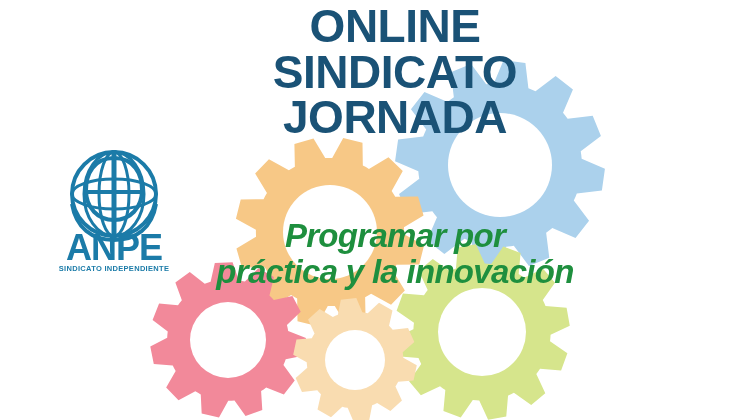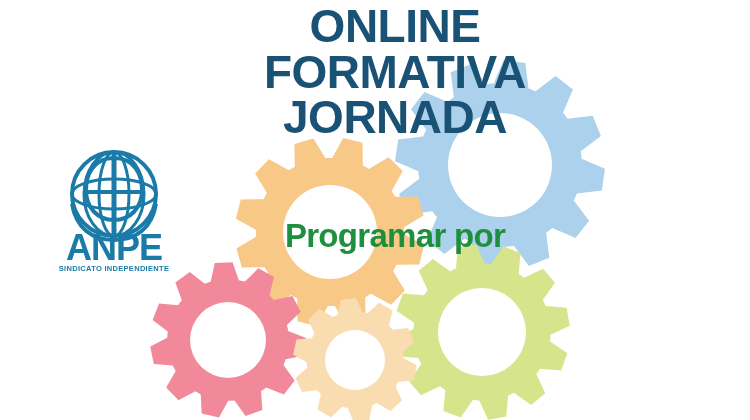--- a/index.html
+++ b/index.html
@@ -61,21 +61,21 @@
     width: 470px;
     z-index: 4;
     text-align: center;
     color: #1e8f3e;
     font-weight: bold;
     font-size: 33px;
     line-height: 1.09;
     letter-spacing: -0.7px;
     font-family: "Liberation Sans", sans-serif;
   }
-  #subtitle .sub-line { display: block; white-space: nowrap; }
+  #subtitle .sub-line { display: block; white-space: nowrap; font-style: italic; }
 </style>
 </head>
 <body>
 
 <div id="poster">
 
   <svg id="gears" viewBox="0 0 750 420" aria-hidden="true">
       <g transform="translate(500,165)">
         <path d="M81.67,-6.14L104.94,3.66L101.88,25.40L76.81,28.41A81.9,81.9 0 0 1 73.80,35.52L73.80,35.52L89.05,55.64L75.53,72.94L52.32,63.01A81.9,81.9 0 0 1 46.15,67.66L46.15,67.66L49.29,92.71L28.94,100.93L13.80,80.73A81.9,81.9 0 0 1 6.14,81.67L6.14,81.67L-3.66,104.94L-25.40,101.88L-28.41,76.81A81.9,81.9 0 0 1 -35.52,73.80L-35.52,73.80L-55.64,89.05L-72.94,75.53L-63.01,52.32A81.9,81.9 0 0 1 -67.66,46.15L-67.66,46.15L-92.71,49.29L-100.93,28.94L-80.73,13.80A81.9,81.9 0 0 1 -81.67,6.14L-81.67,6.14L-104.94,-3.66L-101.88,-25.40L-76.81,-28.41A81.9,81.9 0 0 1 -73.80,-35.52L-73.80,-35.52L-89.05,-55.64L-75.53,-72.94L-52.32,-63.01A81.9,81.9 0 0 1 -46.15,-67.66L-46.15,-67.66L-49.29,-92.71L-28.94,-100.93L-13.80,-80.73A81.9,81.9 0 0 1 -6.14,-81.67L-6.14,-81.67L3.66,-104.94L25.40,-101.88L28.41,-76.81A81.9,81.9 0 0 1 35.52,-73.80L35.52,-73.80L55.64,-89.05L72.94,-75.53L63.01,-52.32A81.9,81.9 0 0 1 67.66,-46.15L67.66,-46.15L92.71,-49.29L100.93,-28.94L80.73,-13.80A81.9,81.9 0 0 1 81.67,-6.14Z" fill="#abd1ec"></path>
         <circle cx="0" cy="0" r="52" fill="#ffffff"></circle>
@@ -115,21 +115,22 @@
       <line x1="46" y1="50" x2="98" y2="50" stroke-width="4"></line>
 
       <path d="M30 62 C 34 86 50 98 72 98 C 94 98 110 86 114 62" stroke-width="4"></path>
     </g>
     <text x="72" y="118" text-anchor="middle" font-family="Liberation Sans, sans-serif" font-size="36" font-weight="bold" letter-spacing="-1" fill="#1b7ba8">ANPE</text>
     <text x="72" y="129" text-anchor="middle" font-family="Liberation Sans, sans-serif" font-size="7.5" font-weight="bold" letter-spacing="0.3" fill="#1b7ba8">SINDICATO INDEPENDIENTE</text>
   </svg>
 
   <div id="headline">
     <span class="hl-line">ONLINE</span>
-    <span class="hl-line">FORMATIVA</span>
+    <span class="hl-line">SINDICATO</span>
     <span class="hl-line">JORNADA</span>
   </div>
 
   <div id="subtitle">
     <span class="sub-line">Programar por</span>
+    <span class="sub-line">práctica y la innovación</span>
   </div>
 
 </div>
 
 </body></html>

